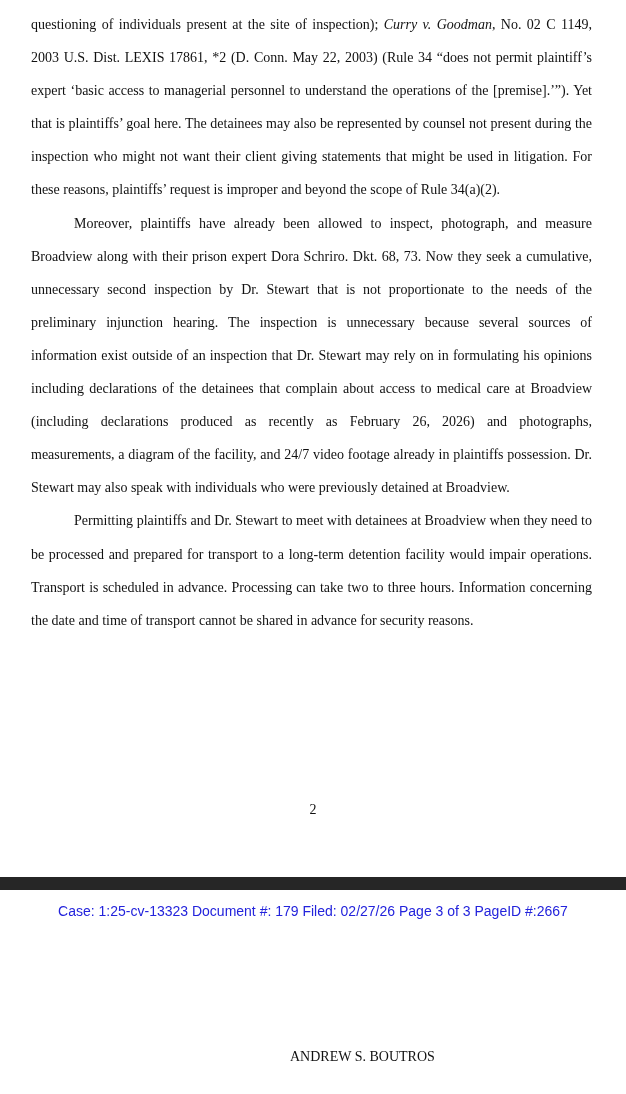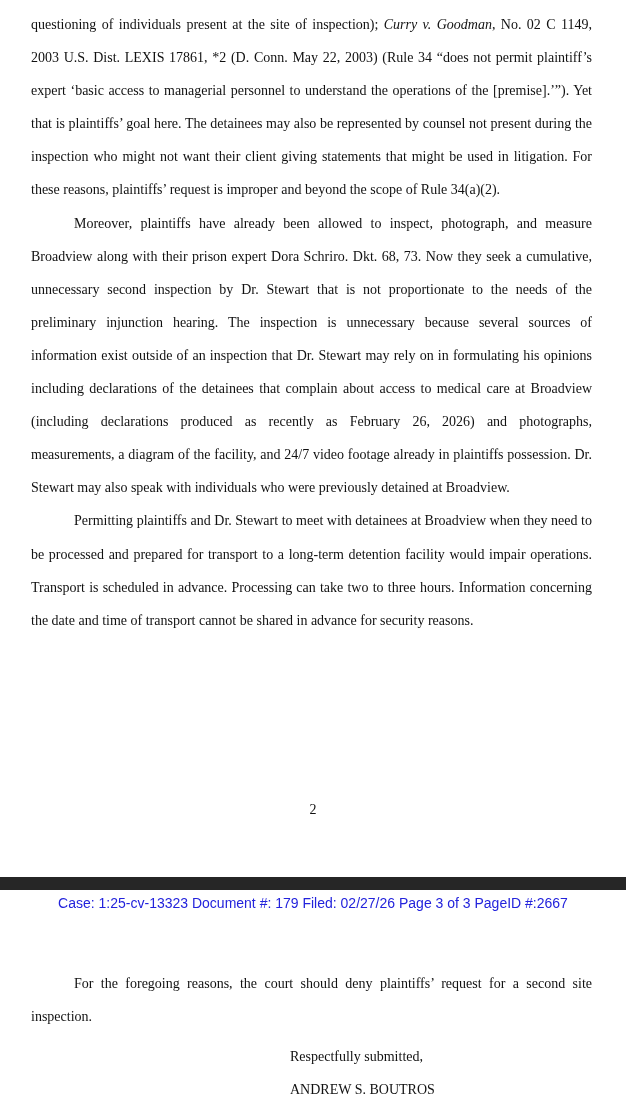--- a/index.html
+++ b/index.html
@@ -57,21 +57,21 @@
       width: 626px;
       height: 13px;
       background: #262626;
     }
     .page-bottom {
       top: 890px;
       height: 204px;
     }
     .case-header {
       position: absolute;
-      top: 4px;
+      top: 12px;
       left: 0;
       width: 626px;
       text-align: center;
       font-family: "Liberation Sans", "DejaVu Sans", sans-serif;
       font-size: 14px;
       line-height: 18px;
       color: #2323dc;
     }
     .closing {
       position: absolute;
@@ -108,20 +108,16 @@
       <span>Permitting plaintiffs and Dr. Stewart to meet with detainees at Broadview when they need to be processed and prepared for transport to a long-term detention facility would impair operations.  Transport is scheduled in advance.  Processing can take two to three hours. Information concerning the date and time of transport cannot be shared in advance for security reasons.</span>
     </p>
   </div>
   <div class="page-number">2</div>
 </div>
 
 <div class="separator"></div>
 
 <div class="page page-bottom">
   <div class="case-header">Case: 1:25-cv-13323 Document #: 179 Filed: 02/27/26 Page 3 of 3 PageID #:2667</div>
-  <p class="closing">
-    <span style="display:inline-block;width:43px;"></span><span>For the foregoing reasons, the court should deny plaintiffs’ request for a second site inspection.</span>
-  </p>
   <div class="signature">
-    <div>Respectfully submitted,</div>
     <div>ANDREW S. BOUTROS</div>
   </div>
 </div>
 
 </body></html>

